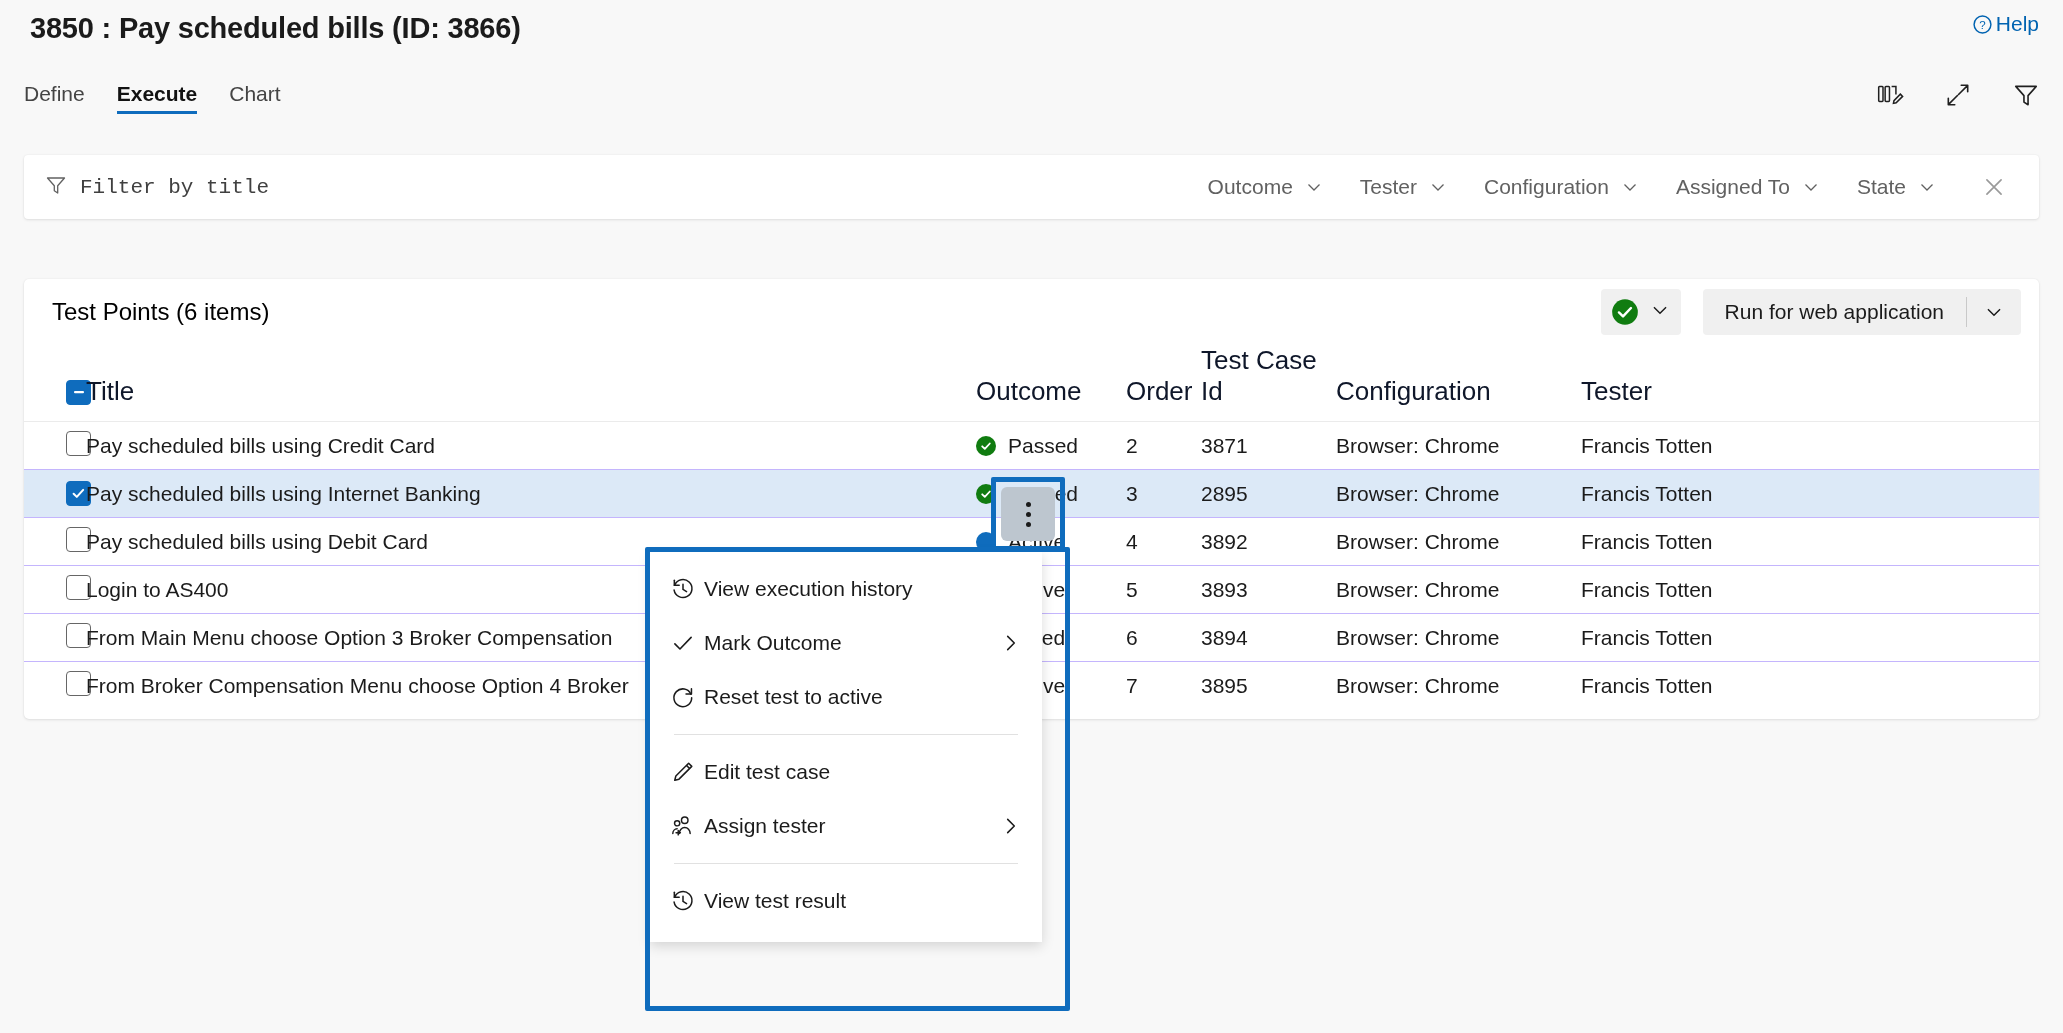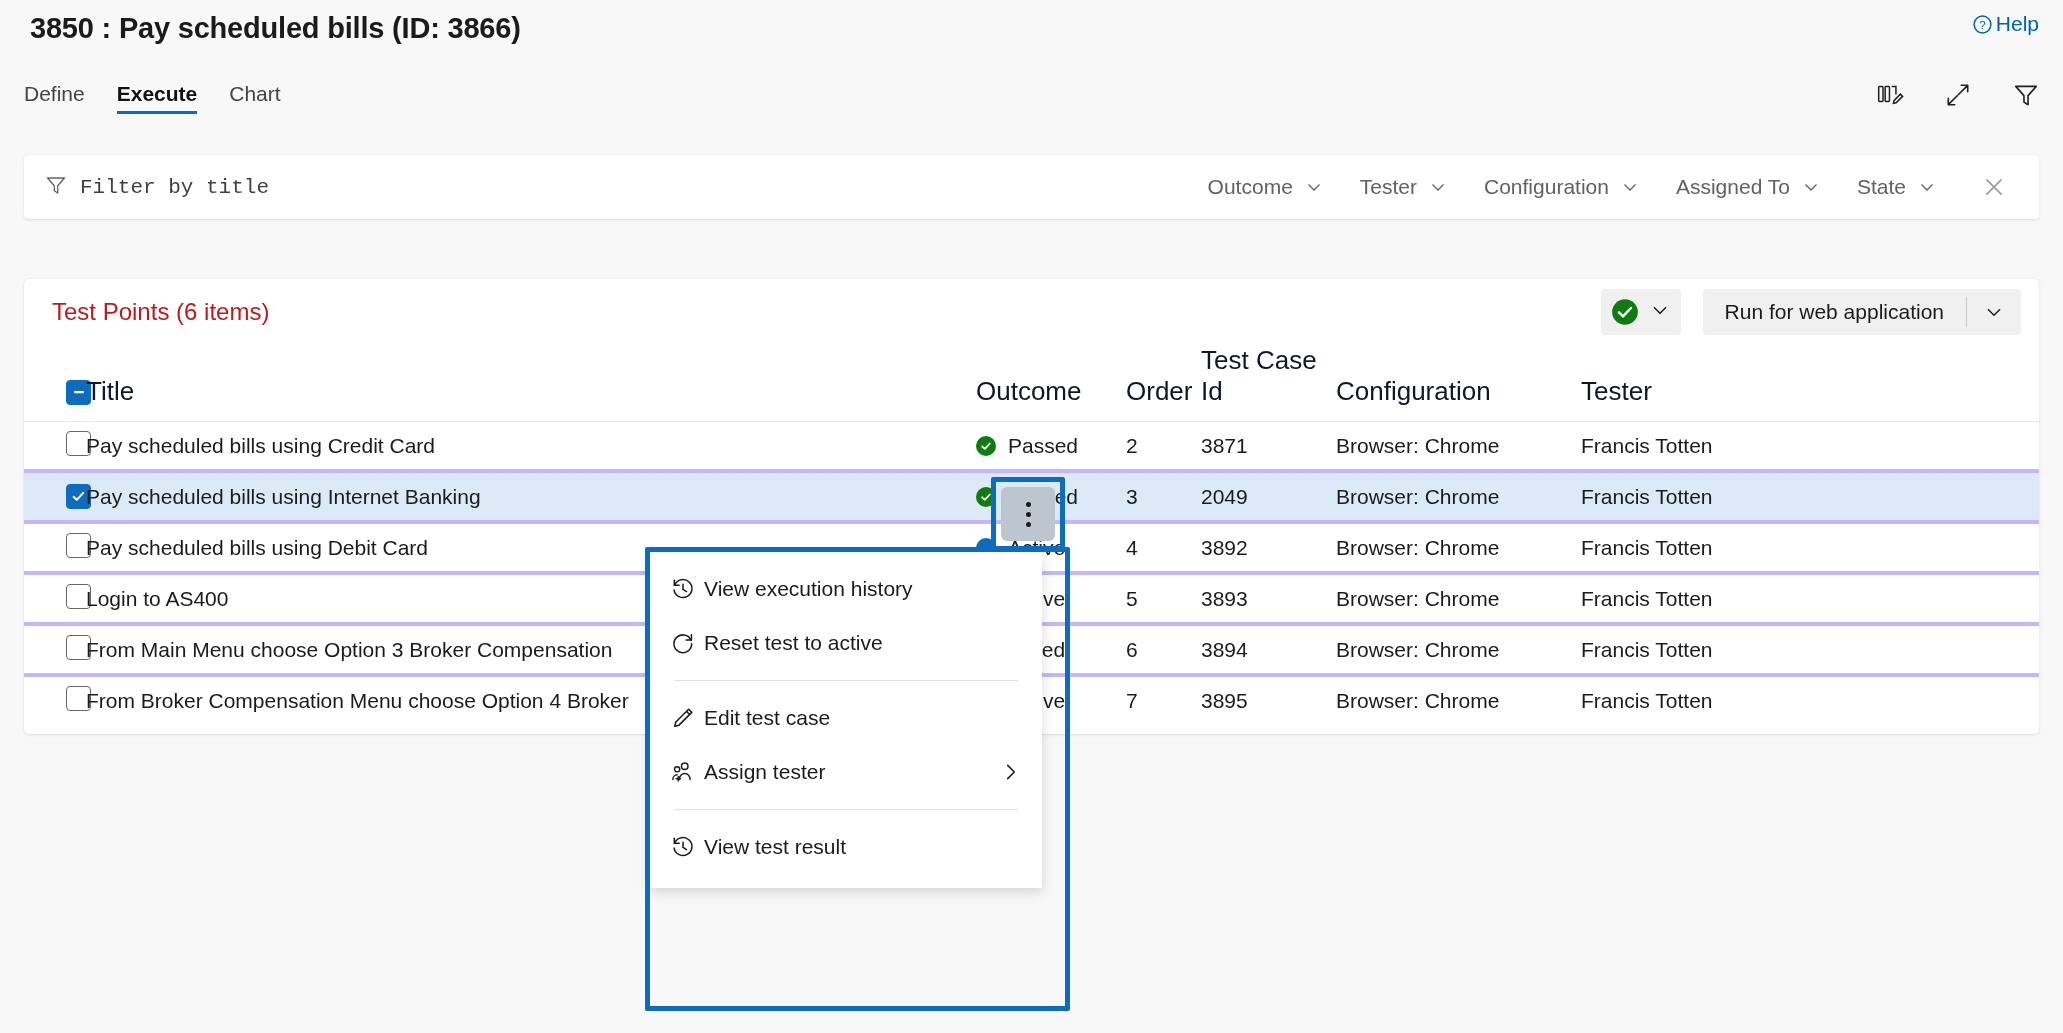--- a/index.html
+++ b/index.html
@@ -163,21 +163,21 @@
   }
   .card-toolbar {
     position: relative;
     height: 66px;
     display: flex;
     align-items: center;
     padding: 0 18px 0 28px;
   }
   .card-title {
     font-size: 24px;
-    color: #b91c1c;
+    color: #000000;
     flex: 1 1 auto;
   }
   .outcome-split {
     display: flex;
     align-items: center;
     background: #f0f0f0;
     border-radius: 4px;
     height: 46px;
     padding: 0 10px;
     gap: 10px;
@@ -234,21 +234,21 @@
     border-bottom: 1px solid #ebebeb;
   }
   table.grid td {
     font-size: 21px;
     color: #1b1b1b;
     padding: 0;
     height: 47px;
     vertical-align: middle;
   }
   table.grid tbody tr {
-    border-bottom: 4px solid #c4b5fd;
+    border-bottom: 1px solid #c4b5fd;
   }
   table.grid tbody tr.selected {
     background: #dce9f7;
   }
   table.grid tbody tr:last-child { border-bottom: none; }
 
   .col-chk    { width: 62px; }
   .col-title  { width: 890px; }
   .col-out    { width: 150px; }
   .col-order  { width: 75px; }
@@ -600,21 +600,21 @@
           <span class="outcome-cell">
             <span class="dot passed">
               <svg width="14" height="14" viewBox="0 0 14 14">
                   <path d="M3.2 7.3l2.6 2.6 5-5.4" fill="none" stroke="#fff" stroke-width="1.8" stroke-linecap="round" stroke-linejoin="round"></path>
                 </svg>
             </span>
             <span>Passed</span>
           </span>
         </td>
         <td>3</td>
-        <td>2049</td>
+        <td>2895</td>
         <td>Browser: Chrome</td>
         <td>Francis Totten</td>
       </tr>
 
       <tr>
         <td>
           <span class="chk"></span>
         </td>
         <td>
           <span class="title-text">Pay scheduled bills using Debit Card</span>
@@ -710,20 +710,33 @@
         <svg width="26" height="26" viewBox="0 0 24 24" fill="none" stroke="#1b1b1b" stroke-width="1.4" stroke-linecap="round" stroke-linejoin="round">
           <path d="M4 8.5V4"></path>
             <path d="M4 8.5h4.5"></path>
           <path d="M4.4 8.2A8.3 8.3 0 1 1 3.8 13"></path>
           <path d="M12 7.6v4.8l3.3 2"></path>
         </svg>
       </span>
       <span class="ctx-label">View execution history</span>
     </div>
 
+    <div class="ctx-item">
+      <span class="ctx-ico">
+        <svg width="26" height="26" viewBox="0 0 24 24" fill="none" stroke="#1b1b1b" stroke-width="1.5" stroke-linecap="round" stroke-linejoin="round">
+          <path d="M4.5 12.8l4.7 4.7L19.5 6.8"></path>
+        </svg>
+      </span>
+      <span class="ctx-label">Mark Outcome</span>
+      <span class="ctx-sub">
+        <svg width="22" height="22" viewBox="0 0 20 20" fill="none" stroke="#1b1b1b" stroke-width="1.4" stroke-linecap="round" stroke-linejoin="round">
+            <path d="M7 4l6 6-6 6"></path>
+          </svg>
+      </span>
+    </div>
 
 
     <div class="ctx-item">
       <span class="ctx-ico">
         <svg width="26" height="26" viewBox="0 0 24 24" fill="none" stroke="#1b1b1b" stroke-width="1.4" stroke-linecap="round" stroke-linejoin="round">
           <path d="M19.3 9.4A8.2 8.2 0 1 0 20 12.6"></path>
           <path d="M19.8 4.3v5h-5"></path>
         </svg>
       </span>
       <span class="ctx-label">Reset test to active</span>

